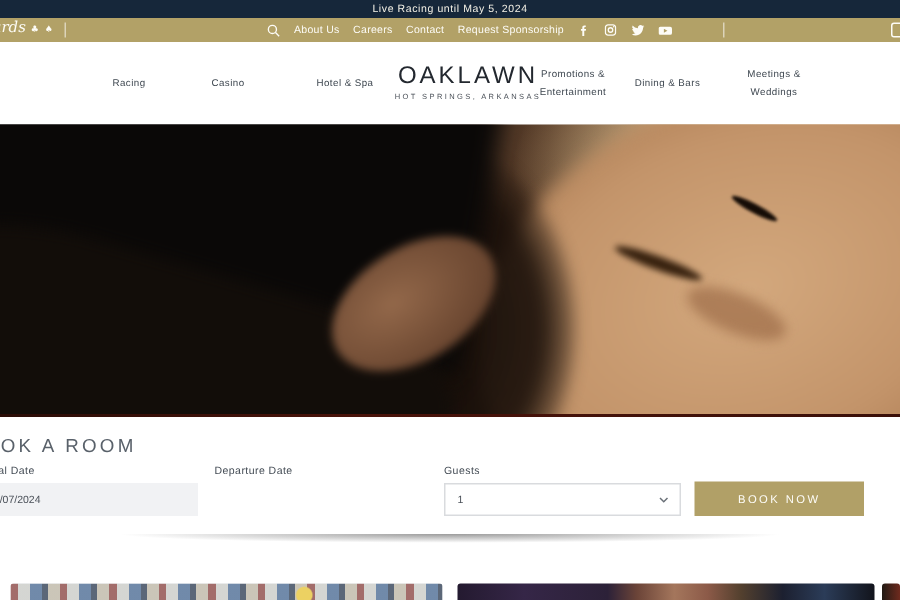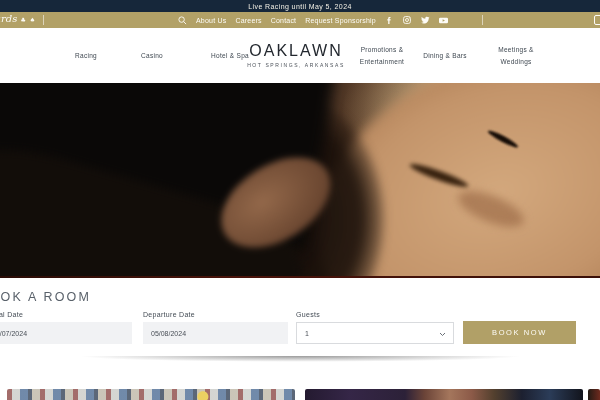--- a/index.html
+++ b/index.html
@@ -21,21 +21,21 @@
   .util-row{position:absolute;left:178px;top:0;height:16px;display:flex;align-items:center;gap:9px;}
   .util-link{color:#fdfcf7;font-size:7px;letter-spacing:.2px;white-space:nowrap;cursor:pointer;}
   .sicon{display:flex;align-items:center;justify-content:center;width:9px;height:9px;cursor:pointer;}
   .partial-icon{position:absolute;left:594px;top:3px;width:10px;height:10px;border:1px solid #fdfcf7;
     border-radius:2px;}
   
   .navbar{position:absolute;left:0;top:28px;width:600px;height:55px;background:#ffffff;}
   .nav-item{position:absolute;top:0;height:55px;display:flex;align-items:center;justify-content:center;
     text-align:center;color:#3e4750;font-size:6.5px;letter-spacing:.3px;line-height:1.7;
     transform:translateX(-50%);cursor:pointer;}
-  .logo{position:absolute;left:296px;top:0;height:55px;transform:translateX(-50%);
+  .logo{position:absolute;left:312px;top:0;height:55px;transform:translateX(-50%);
     display:flex;flex-direction:column;align-items:center;justify-content:center;cursor:pointer;}
   .logo-title{color:#23282f;font-size:16px;font-weight:400;letter-spacing:2px;line-height:1;}
   .logo-tag{color:#4a5058;font-size:5px;letter-spacing:1.6px;margin-top:3px;}
   
   .hero{position:absolute;left:0;top:83px;width:600px;height:195px;overflow:hidden;
     background:linear-gradient(100deg,#0b0908 0%,#120e0a 28%,#241811 42%,#5d402b 58%,#a97d58 72%,#c0916a 84%,#caa077 100%);}
   .hero .layer{position:absolute;}
   .bg-beige{right:-40px;top:-60px;width:300px;height:180px;border-radius:50%;
     background:radial-gradient(ellipse at center,rgba(227,209,160,.95),rgba(227,209,160,0) 70%);}
   .face{left:52%;top:-15%;width:70%;height:150%;border-radius:50%;
@@ -164,21 +164,20 @@
     <div class="layer eyelid"></div>
     <div class="hero-redline"></div>
   </div>
 
   <div class="booking-heading">BOOK A ROOM</div>
 
   <div class="field-label" style="left:-17px">Arrival Date</div>
   <input class="field" style="left: -16px; width: 148px;" readonly="" value="05/07/2024">
 
   <div class="field-label" style="left:143px">Departure Date</div>
-  <input class="field" style="left: 143px; width: 145px;" readonly="" value="05/08/2024">
 
   <div class="field-label" style="left:296px">Guests</div>
   <div class="guests-select" style="left:296px;width:158px">
     <span>1</span>
     <span class="chev">
       <svg width="7" height="5" viewBox="0 0 7 5">
           <path d="M1 1l2.5 2.5L6 1" fill="none" stroke="#6a7078" stroke-width="1"></path>
         </svg>
     </span>
   </div>

